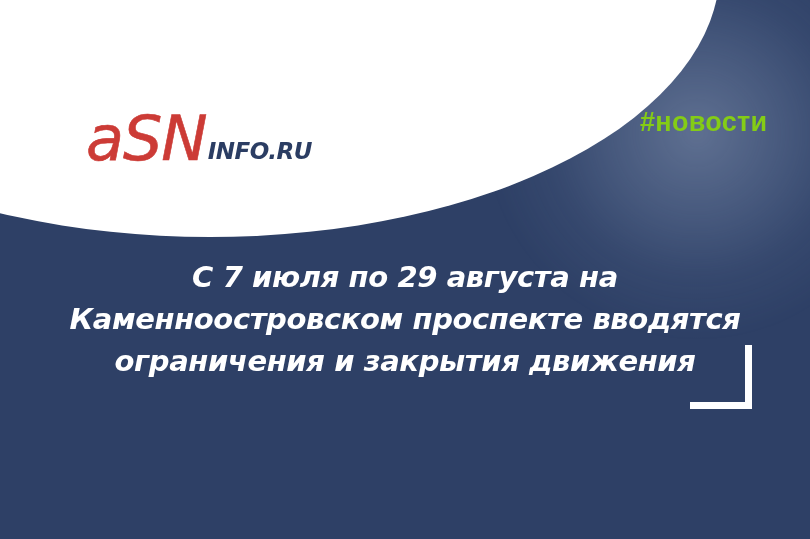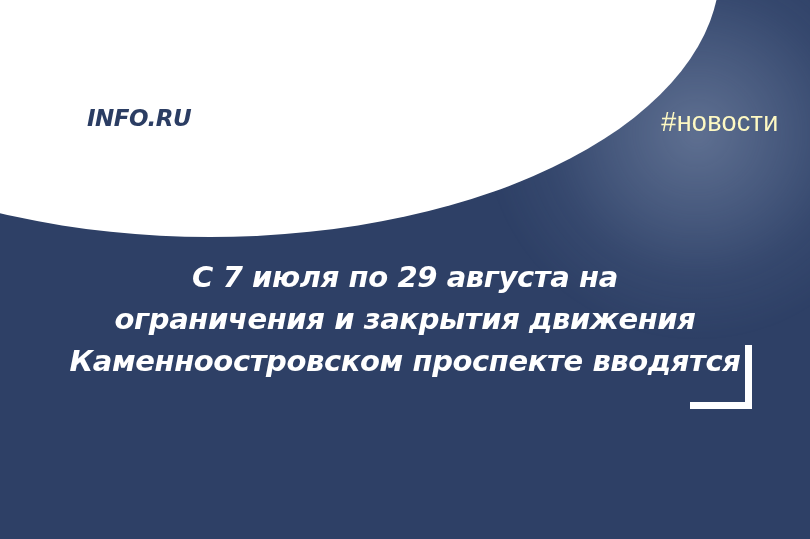--- a/index.html
+++ b/index.html
@@ -78,25 +78,24 @@
     position: relative;
     top: -1px;
   }
 
   
   .hashtag {
     position: absolute;
     left: 640px;
     top: 108px;
     width: 160px;
-    text-align: center;
-    color: #fef9c3;
+    color: #84cc16;
     font-size: 27px;
     line-height: 1.1;
-    font-weight: 400;
+    font-weight: 700;
     letter-spacing: 0.3px;
     white-space: nowrap;
   }
 
   
   .headline {
     position: absolute;
     left: 0;
     top: 256px;
     width: 810px;
@@ -132,26 +131,27 @@
 </head>
 <body>
 
 <div class="card">
 
   <div class="glow"></div>
 
   <div class="white-blob"></div>
 
   <div class="logo">
+    <span class="logo-asn">aSN</span>
     <span class="logo-info">INFO.RU</span>
   </div>
 
   <div class="hashtag">#новости</div>
 
   <div class="headline">
     <span class="hl-line">С 7 июля по 29 августа на</span>
+    <span class="hl-line">Каменноостровском проспекте вводятся</span>
     <span class="hl-line">ограничения и закрытия движения</span>
-    <span class="hl-line">Каменноостровском проспекте вводятся</span>
   </div>
 
   <div class="corner-bracket"></div>
 
 </div>
 
 </body></html>

